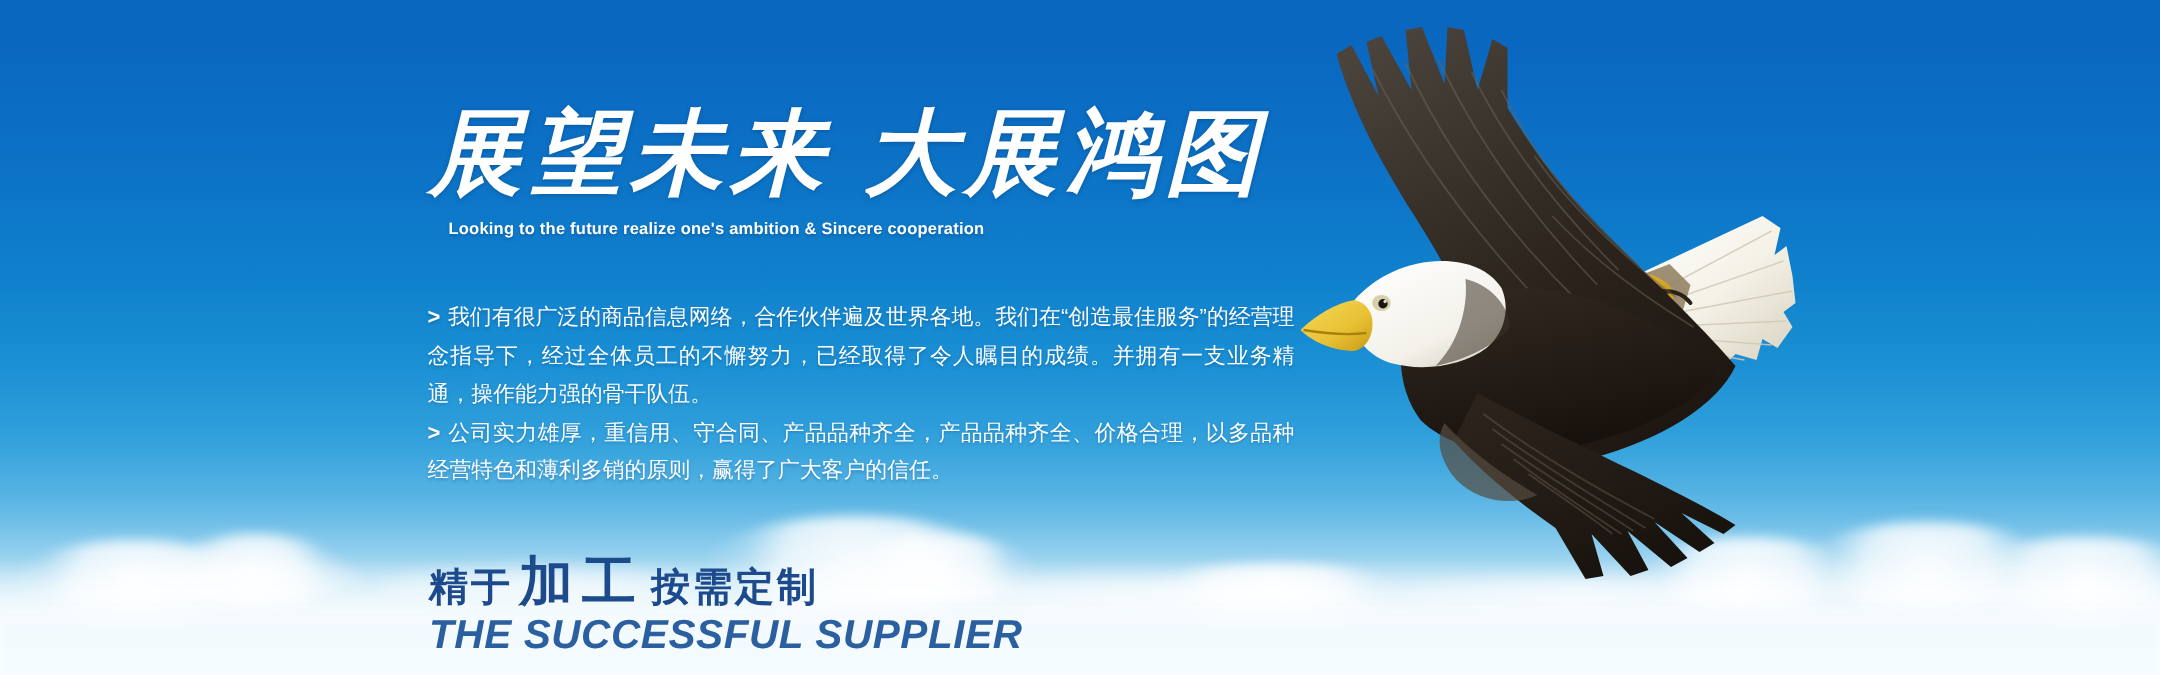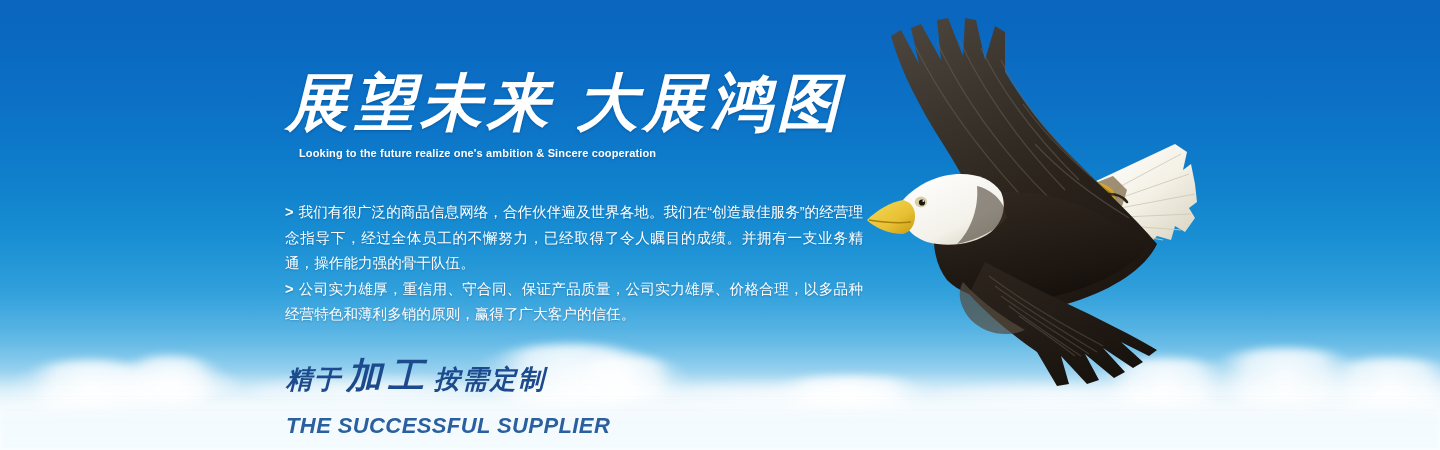--- a/index.html
+++ b/index.html
@@ -142,35 +142,35 @@
   
   .tagline {
     position: absolute;
     left: 286px;
     top: 358px;
     width: 420px;
   }
   .tagline-cn {
     font-family: "Liberation Serif", "DejaVu Serif", serif;
     font-weight: 700;
-    font-style: italic;
     color: #1c4a8c;
     white-space: nowrap;
     line-height: 1;
     letter-spacing: 2px;
+    margin-top: 12px;
   }
   .tagline-cn .small { font-size: 26px; }
   .tagline-cn .big {
     font-size: 36px;
     letter-spacing: 6px;
     padding: 0 4px;
   }
   .tagline-en {
-    margin-top: 19px;
-    font-size: 22px;
+    margin-top: 2px;
+    font-size: 27px;
     font-style: italic;
     font-weight: 700;
     color: #2a5fa0;
     letter-spacing: 0.4px;
     white-space: nowrap;
   }
 
   
   .eagle {
     position: absolute;
@@ -330,21 +330,21 @@
 
     <div class="subtitle">Looking to the future realize one's ambition &amp; Sincere cooperation</div>
 
     <div class="body-list">
       <div class="body-line">
         <span class="marker">&gt;</span>
         <span>我们有很广泛的商品信息网络，合作伙伴遍及世界各地。我们在“创造最佳服务”的经营理念指导下，经过全体员工的不懈努力，已经取得了令人瞩目的成绩。并拥有一支业务精通，操作能力强的骨干队伍。</span>
       </div>
       <div class="body-line">
         <span class="marker">&gt;</span>
-        <span>公司实力雄厚，重信用、守合同、保证产品质量，公司实力雄厚、价格合理，以多品种经营特色和薄利多销的原则，赢得了广大客户的信任。</span>
+        <span>公司实力雄厚，重信用、守合同、产品品种齐全，产品品种齐全、价格合理，以多品种经营特色和薄利多销的原则，赢得了广大客户的信任。</span>
       </div>
     </div>
   </div>
 
   <div class="tagline">
     <div class="tagline-cn">
       <span class="small">精于</span><span class="big">加工</span><span class="small">按需定制</span>
     </div>
     <div class="tagline-en">THE SUCCESSFUL SUPPLIER</div>
   </div>

